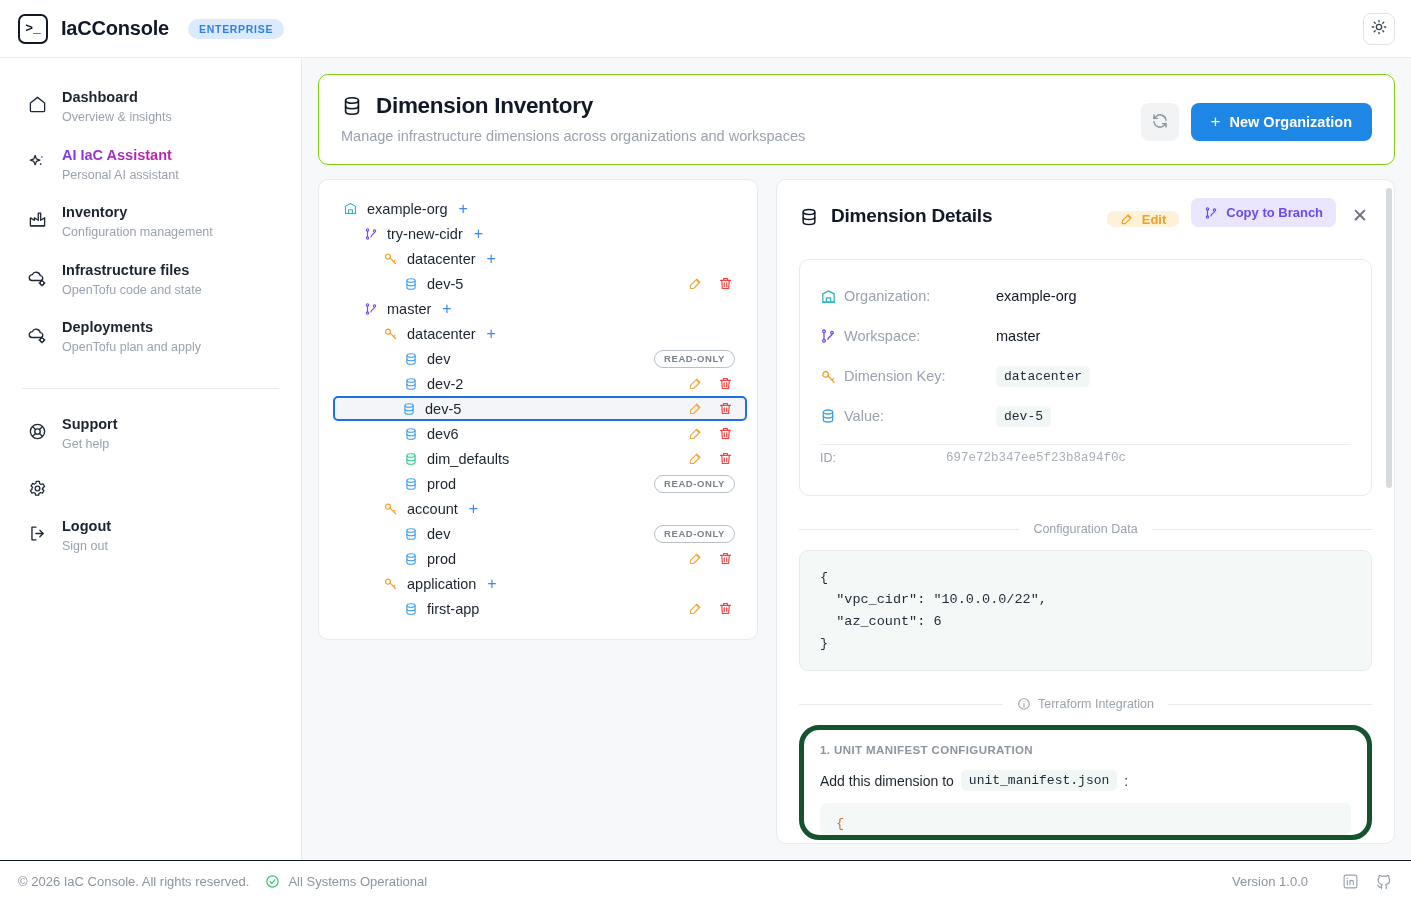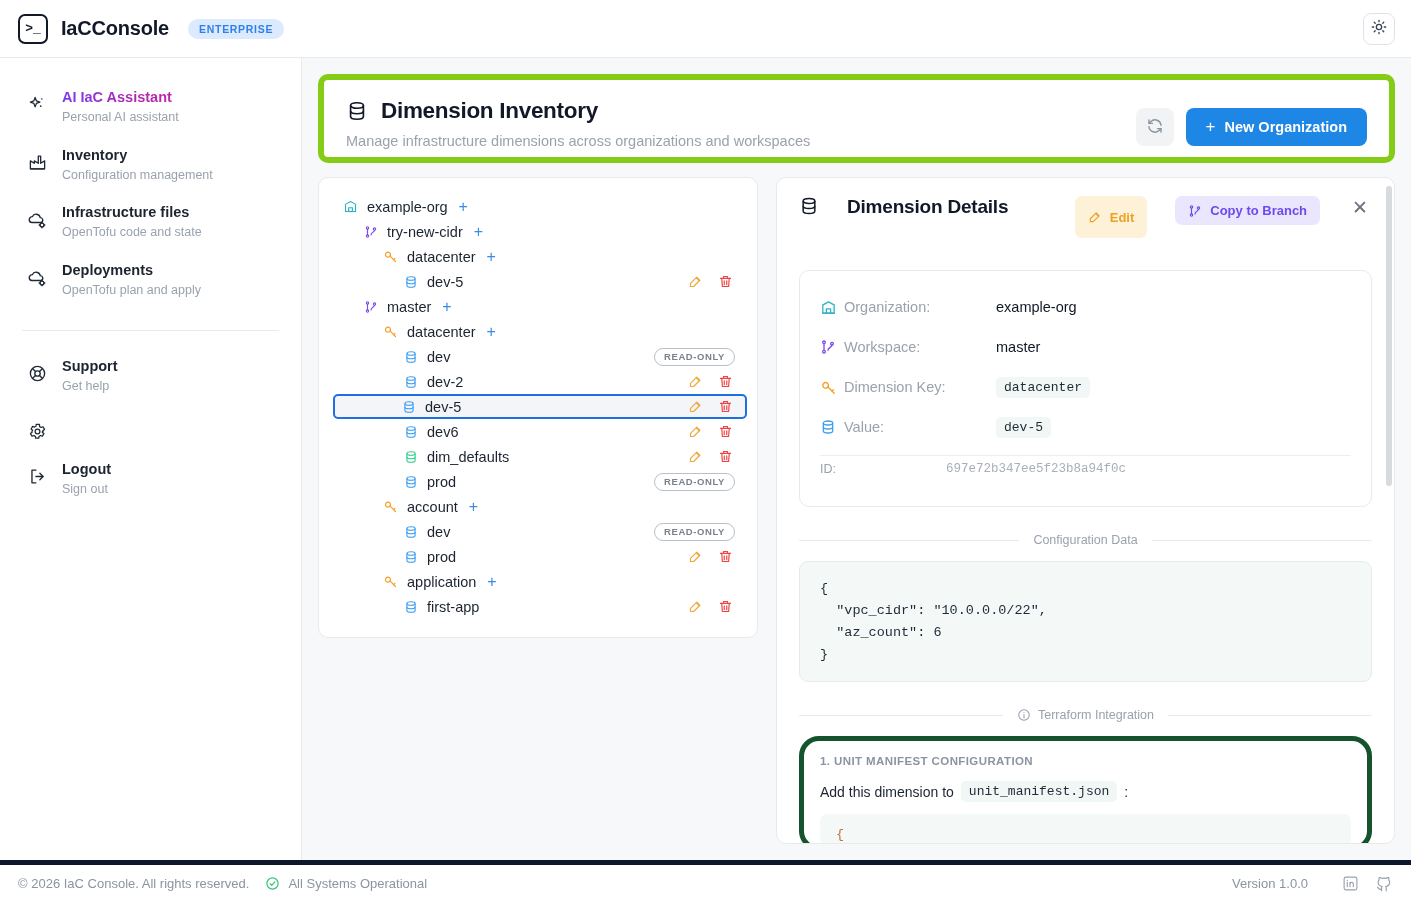--- a/index.html
+++ b/index.html
@@ -57,22 +57,22 @@
   .nav-item.ai .nav-title {
     background: linear-gradient(90deg,#7c3aed 0%, #b026b0 60%, #c026a8 100%);
     -webkit-background-clip: text; background-clip: text; color: transparent;
   }
   .nav-divider { height: 1px; background: #e8eaed; margin: 22px 22px 16px 22px; }
 
   
   .main { flex: 1; min-width: 0; background: #f7f8fa; padding: 16px; display: flex; flex-direction: column; gap: 14px; }
 
   .page-header {
-    background: #fff; border: 6px solid #84cc16; border-radius: 10px;
-    padding: 18px 22px 8px 22px; display: flex; align-items: flex-start;
+    background: #fff; border: 1px solid #84cc16; border-radius: 10px;
+    padding: 18px 22px 20px 22px; display: flex; align-items: flex-start;
   }
   .ph-left { flex: 1; }
   .ph-title-row { display: flex; align-items: center; gap: 13px; }
   .ph-title { font-size: 22.5px; font-weight: bold; color: #111827; letter-spacing: -0.3px; }
   .ph-sub { font-size: 14.5px; color: #9aa2ad; margin-top: 9px; }
   .ph-actions { display: flex; align-items: center; gap: 12px; margin-top: 10px; }
   .refresh-btn {
     width: 38px; height: 38px; border-radius: 8px; background: #f1f3f5; border: none;
     display: flex; align-items: center; justify-content: center; cursor: pointer; color: #8b94a0;
   }
@@ -109,26 +109,26 @@
     font-size: 9.5px; font-weight: bold; letter-spacing: 0.6px;
     padding: 2px 9px 3px 9px; margin-right: 4px;
   }
 
   
   .details-panel {
     flex: 1; min-width: 0; background: #fff; border: 1px solid #e8eaed;
     border-radius: 10px; position: relative; overflow: hidden;
   }
   .dp-scroll { height: 100%; overflow: hidden; padding: 18px 22px 0 22px; }
-  .dp-head { display: flex; align-items: flex-start; gap: 28px; }
+  .dp-head { display: flex; align-items: flex-end; gap: 12px; }
   .dp-title { font-size: 19px; font-weight: bold; color: #111827; letter-spacing: -0.2px; }
   .dp-head-spacer { flex: 1; }
   .btn-edit {
     background: #fdf1d7; color: #f0a024; border: none; border-radius: 7px;
-    height: 42px; padding: 0 13px; font-size: 13px; font-weight: bold;
+    height: 16px; padding: 0 13px; font-size: 13px; font-weight: bold;
     display: flex; align-items: center; gap: 8px; cursor: pointer;
     font-family: "Liberation Sans", sans-serif;
   }
   .btn-copy {
     background: #e9e6fd; color: #6d4aec; border: none; border-radius: 7px;
     height: 29px; padding: 0 13px; font-size: 13px; font-weight: bold;
     display: flex; align-items: center; gap: 8px; cursor: pointer;
     font-family: "Liberation Sans", sans-serif;
   }
   .btn-close { background: none; border: none; cursor: pointer; color: #6b7280;
@@ -168,21 +168,21 @@
     padding: 13px 16px 0 16px; font-family: "Liberation Mono", monospace;
     font-size: 13.5px; color: #c2703a; height: 32px; overflow: hidden;
   }
   .dp-scrollbar {
     position: absolute; right: 2px; top: 8px; width: 6px; height: 300px;
     background: #d7dbe0; border-radius: 3px;
   }
 
   
   .footer {
-    height: 42px; flex: 0 0 42px; border-top: 5px solid #0f172a; background: #fff;
+    height: 42px; flex: 0 0 42px; border-top: 1px solid #0f172a; background: #fff;
     display: flex; align-items: center; padding: 0 18px; gap: 16px;
   }
   .foot-copy { font-size: 13px; color: #8b94a0; }
   .foot-status { display: flex; align-items: center; gap: 8px; font-size: 13px; color: #8b94a0; }
   .foot-spacer { flex: 1; }
   .foot-version { font-size: 13px; color: #8b94a0; }
   .foot-social { display: flex; align-items: center; gap: 16px; margin-left: 18px; color: #9aa2ad; }
 </style>
 </head>
 <body>
@@ -203,20 +203,31 @@
             <path d="M12 2v2M12 20v2M4.9 4.9l1.4 1.4M17.7 17.7l1.4 1.4M2 12h2M20 12h2M4.9 19.1l1.4-1.4M17.7 6.3l1.4-1.4"></path>
         </svg>
       </span>
     </div>
   </div>
 
   <div class="body">
 
     <div class="sidebar">
 
+      <div class="nav-item">
+        <span class="nav-icon">
+          <svg width="19" height="19" viewBox="0 0 24 24" fill="none" stroke="currentColor" stroke-width="1.7" stroke-linecap="round" stroke-linejoin="round">
+              <path d="M3 10l9-7 9 7v10a1 1 0 01-1 1H4a1 1 0 01-1-1z"></path>
+            </svg>
+        </span>
+        <span class="nav-text">
+          <span class="nav-title">Dashboard</span>
+          <span class="nav-sub">Overview &amp; insights</span>
+        </span>
+      </div>
 
       <div class="nav-item ai">
         <span class="nav-icon">
           <svg width="19" height="19" viewBox="0 0 24 24" fill="none" stroke="currentColor" stroke-width="1.6" stroke-linejoin="round">
               <path d="M9 3l1.6 4.4L15 9l-4.4 1.6L9 15l-1.6-4.4L3 9l4.4-1.6z"></path>
               <circle cx="17.5" cy="5" r="1" fill="currentColor" stroke="none"></circle>
               <circle cx="16" cy="14" r="1.1" fill="currentColor" stroke="none"></circle>
             </svg>
         </span>
         <span class="nav-text">

